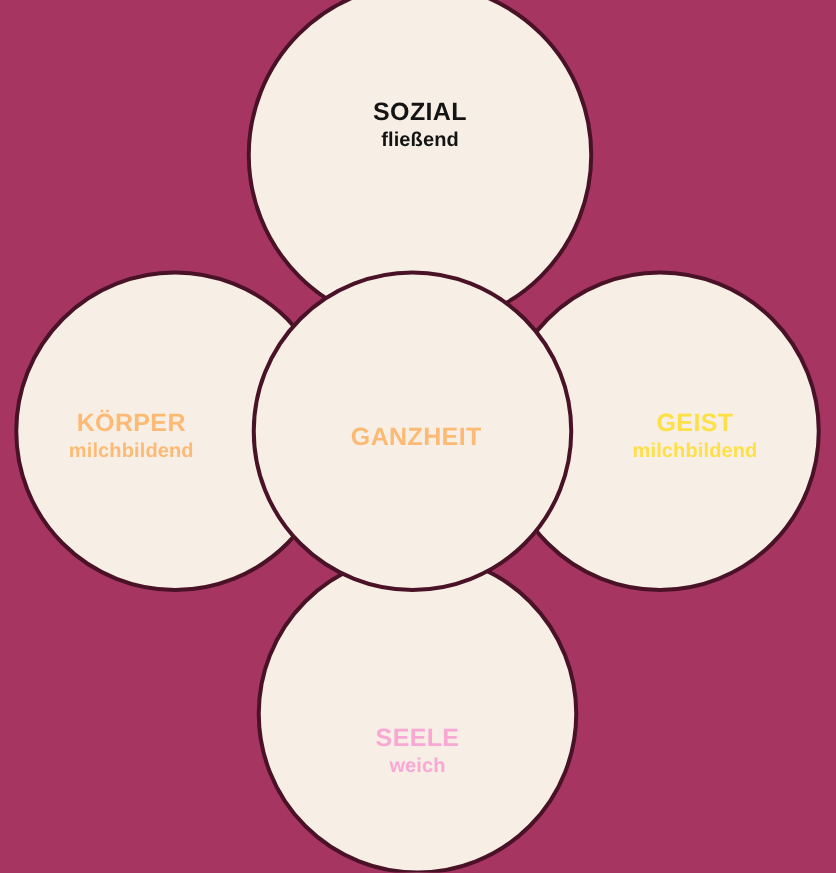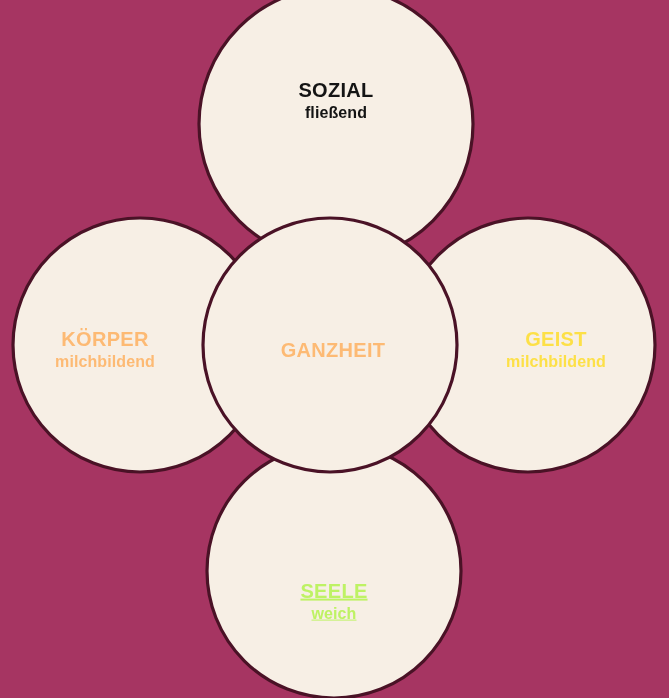--- a/index.html
+++ b/index.html
@@ -86,21 +86,21 @@
   <div class="node-label" style="left: 105px; top: 349px; color: #fdba74;">
     <span class="node-title">KÖRPER</span>
     <span class="node-sub">milchbildend</span>
   </div>
 
   <div class="node-label" style="left: 556px; top: 349px; color: #fde047; text-align: center;">
     <span class="node-title">GEIST</span>
     <span class="node-sub">milchbildend</span>
   </div>
 
-  <div class="node-label" style="left: 334px; top: 601px; color: #bef264; text-decoration: underline;">
+  <div class="node-label" style="left: 334px; top: 601px; color: #f9a8d4;">
     <span class="node-title">SEELE</span>
     <span class="node-sub">weich</span>
   </div>
 
   <div class="node-label" style="left: 333px; top: 350px; color: #fdba74;">
     <span class="node-title">GANZHEIT</span>
   </div>
 
 </div>
 

